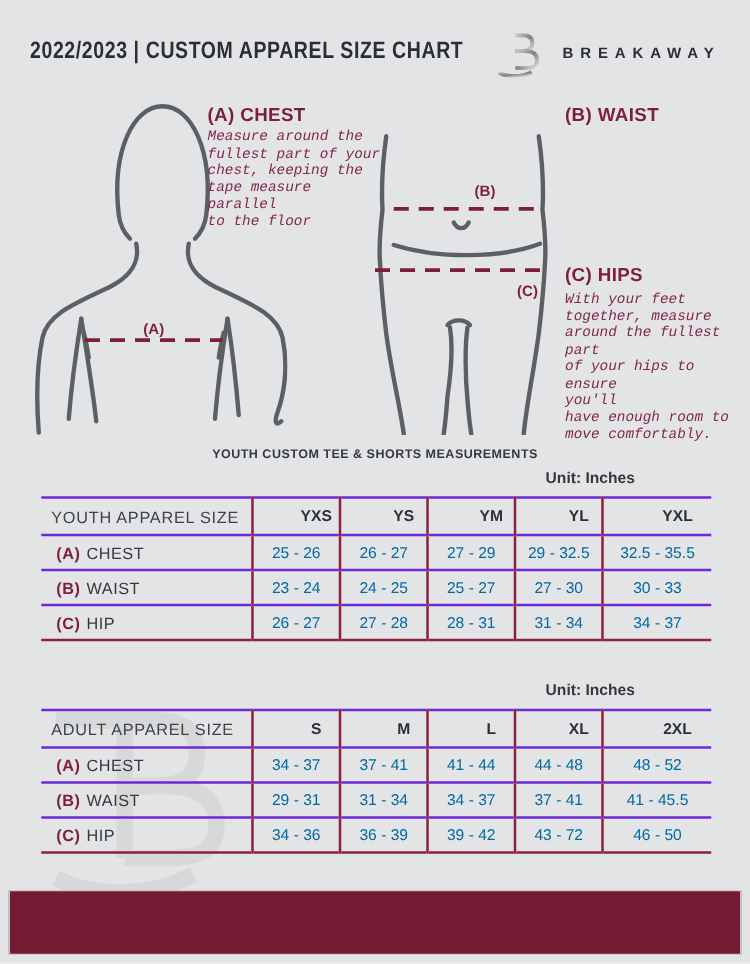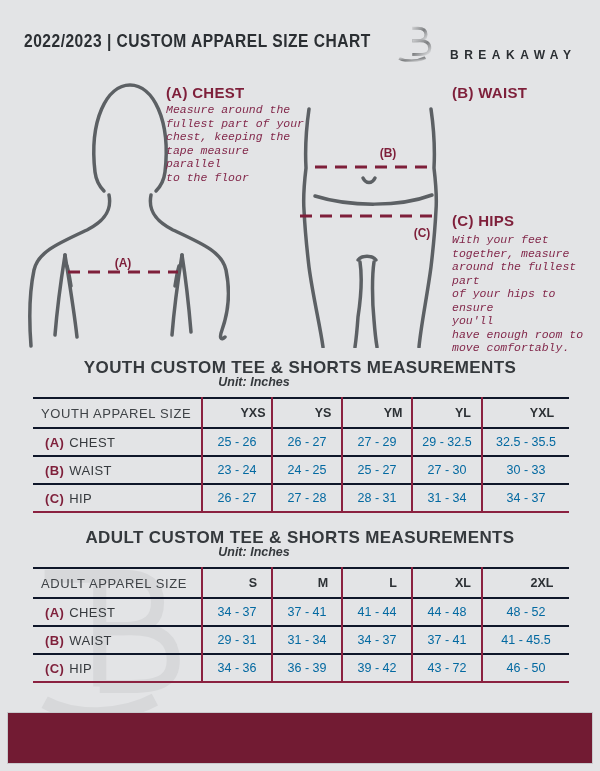--- a/index.html
+++ b/index.html
@@ -11,55 +11,55 @@
   }
   .abs{position:absolute;}
 
   
   .main-title{
     left:24px; top:30px;
     font-size:19px; font-weight:800; letter-spacing:.6px;
     color:#2b2f33; white-space:nowrap;
     transform:scaleX(.82); transform-origin:left center;
   }
-  .logo-wrap{left:396px; top:22px; width:190px; height:40px; display:flex; align-items:flex-end;}
+  .logo-wrap{left:396px; top:22px; width:190px; height:40px; display:flex; align-items:center;}
   .logo-mono{width:40px; height:40px; flex:0 0 auto;}
   .brand-name{
     margin-left:14px; font-size:12px; font-weight:700;
     letter-spacing:5.5px; color:#2b2f33; white-space:nowrap;
   }
 
   
   .guide-h{
     font-size:15px; font-weight:800; color:#7e1f3a; letter-spacing:.3px; white-space:nowrap;
   }
   .guide-p{
     font-size:11.5px; font-style:italic; font-weight:500;
     color:#82274a; line-height:13.5px; white-space:pre-line;font-family:Liberation Mono, monospace;
   }
   .fig-stroke{fill:none; stroke:#5c6064; stroke-width:3.5; stroke-linecap:round;}
   .dash-line{stroke:#7e1f3a; stroke-width:3; stroke-dasharray:12 8; fill:none;}
   .marker-txt{fill:#7e1f3a; font-weight:bold; font-size:12px; font-family:"Liberation Sans",sans-serif;}
 
   
   .section-title{
-    width:600px; text-align:center; font-size:17px; font-weight:700;
+    width:600px; text-align:center; font-size:10px; font-weight:700;
     color:#35393d; letter-spacing:.4px;
   }
   .unit-line{
-    width:508px; text-align:center; font-size:12.5px; font-weight:600;
-    font-style:italic; color:#35393d;
+    width:508px; text-align:right; font-size:12.5px; font-weight:600;
+    color:#35393d;
   }
 
   
   table.size-table{
     border-collapse:collapse; table-layout:fixed; width:536px;
     background:transparent;
   }
-  .size-table tr{border-top:2px solid #0f172a;margin-top:22px;}
+  .size-table tr{border-top:2px solid #6d28d9;margin-top:22px;}
   .size-table tr:last-child{border-bottom:2px solid #8b2140;}
   .size-table th + th, .size-table td + td{border-left:2px solid #8b2140;}
   .size-table th, .size-table td{padding:0; vertical-align:middle;}
   .size-table tr.head-row{height:30px;}
   .size-table tr.data-row{height:28px;}
   th.label-col{
     font-weight:400; font-size:13px; letter-spacing:.6px;
     color:#3f4347; text-align:left; padding-left:8px;
   }
   th.size-col{font-weight:700; font-size:12.5px; color:#2d3135; text-align:center;padding-left:32px;}
@@ -212,21 +212,20 @@
       <td class="rowlabel-cell"><span class="row-prefix">(C)</span><span>HIP</span></td>
       <td class="val-cell">26 - 27</td>
       <td class="val-cell">27 - 28</td>
       <td class="val-cell">28 - 31</td>
       <td class="val-cell">31 - 34</td>
       <td class="val-cell">34 - 37</td>
     </tr>
   </tbody>
     </table>
 
-  <div class="abs section-title layer1" style="left:0; top:528px;">ADULT CUSTOM TEE &amp; SHORTS MEASUREMENTS</div>
   <div class="abs unit-line layer1" style="left:0; top:545px;">Unit: Inches</div>
 
   <table class="abs size-table layer1" style="left:33px; top:567px;">
     <colgroup>
       <col style="width:169px">
         <col style="width:70px">
         <col style="width:70px">
       <col style="width:70px">
         <col style="width:70px">
         <col style="width:87px">

